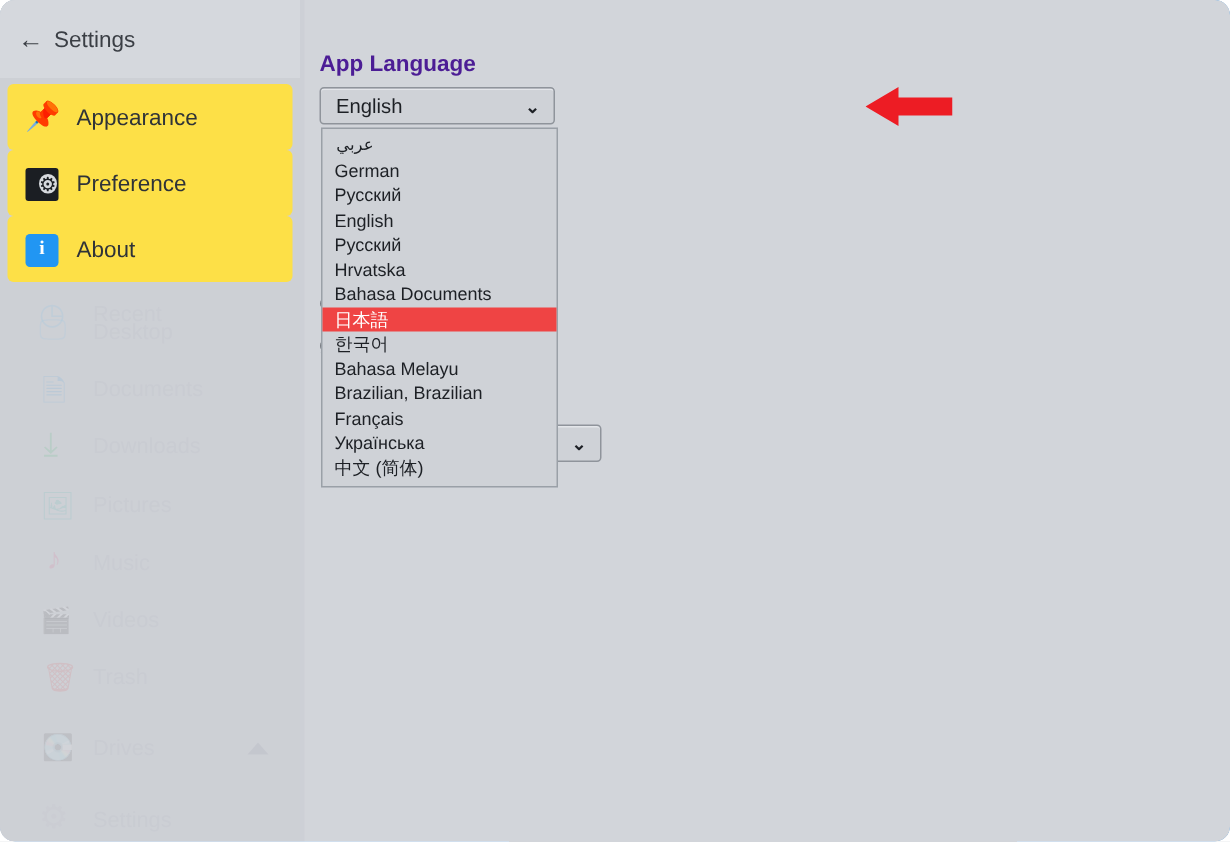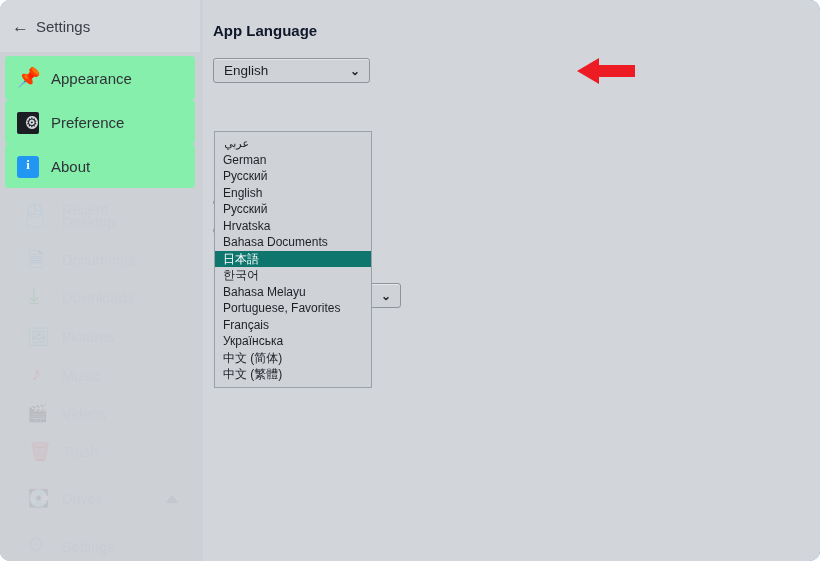--- a/index.html
+++ b/index.html
@@ -132,21 +132,21 @@
   .settings-item {
     position: absolute;
     left: 5px;
     width: 190px;
     height: 44px;
     border-radius: 4px;
     display: flex;
     align-items: center;
     padding-left: 12px;
     box-sizing: border-box;
-    background: #86efac;
+    background: #fde047;
     color: #2f3338;
     font-size: 15px;
   }
   .settings-item .s-icon {
     width: 22px; height: 22px;
     margin-right: 12px;
     flex: 0 0 22px;
     position: relative;
   }
   .ic-appearance::before{content:"📌"; font-size:19px; position:absolute; left:0; top:-1px; filter: hue-rotate(15deg) saturate(1.6);}
@@ -179,24 +179,24 @@
     position: absolute;
     left: 203px;
     top: 0;
     right: 0;
     bottom: 0;
     z-index: 3;
   }
   #app-language-label {
     position: absolute;
     left: 10px;
-    top: 22px;
+    top: 34px;
     font-size: 15px;
     font-weight: bold;
-    color: #0f172a;
+    color: #4c1d95;
   }
   .bg-setting-text {
     position: absolute;
     font-size: 13.5px;
     color: #4c5157;
     white-space: nowrap;
   }
   #bg-row-1 { left: 10px; top: 194px; }
   #bg-row-2 { left: 10px; top: 222px; }
 
@@ -240,32 +240,31 @@
   
   #language-dropdown {
     position: absolute;
     left: 11px;
     top: 85px;
     width: 156px;
     background: #cfd2d7;
     border: 1px solid #9aa0a7;
     z-index: 6;
     padding: 3px 0 4px 0;
-    margin-top: 46px;
   }
   .option {
     height: 16.5px;
     line-height: 16.5px;
     padding-left: 8px;
     font-size: 12px;
     color: #1d2025;
     white-space: nowrap;
   }
   .option.selected {
-    background: #0f766e;
+    background: #ef4444;
     color: #ffffff;
   }
   .option.rtl {
     direction: rtl;
     text-align: right;
     padding-right: 122px;
     font-size: 11px;
   }
 
   
@@ -359,25 +358,24 @@
       <div class="option rtl">عربي</div>
       <div class="option">German</div>
       <div class="option">Русский</div>
       <div class="option">English</div>
       <div class="option">Русский</div>
       <div class="option">Hrvatska</div>
       <div class="option">Bahasa Documents</div>
       <div class="option selected">日本語</div>
       <div class="option">한국어</div>
       <div class="option">Bahasa Melayu</div>
-      <div class="option">Portuguese, Favorites</div>
+      <div class="option">Brazilian, Brazilian</div>
       <div class="option">Français</div>
       <div class="option">Українська</div>
       <div class="option">中文 (简体)</div>
-      <div class="option">中文 (繁體)</div>
     </div>
 
     <svg id="annotation-arrow" viewBox="0 0 58 30">
       <polygon points="0,15 22,2 22,9 58,9 58,21 22,21 22,28" fill="#ed1c24"></polygon>
     </svg>
   </div>
 
   <div id="settings-panel">
     <div id="settings-header">
       <span id="back-arrow">←</span>

